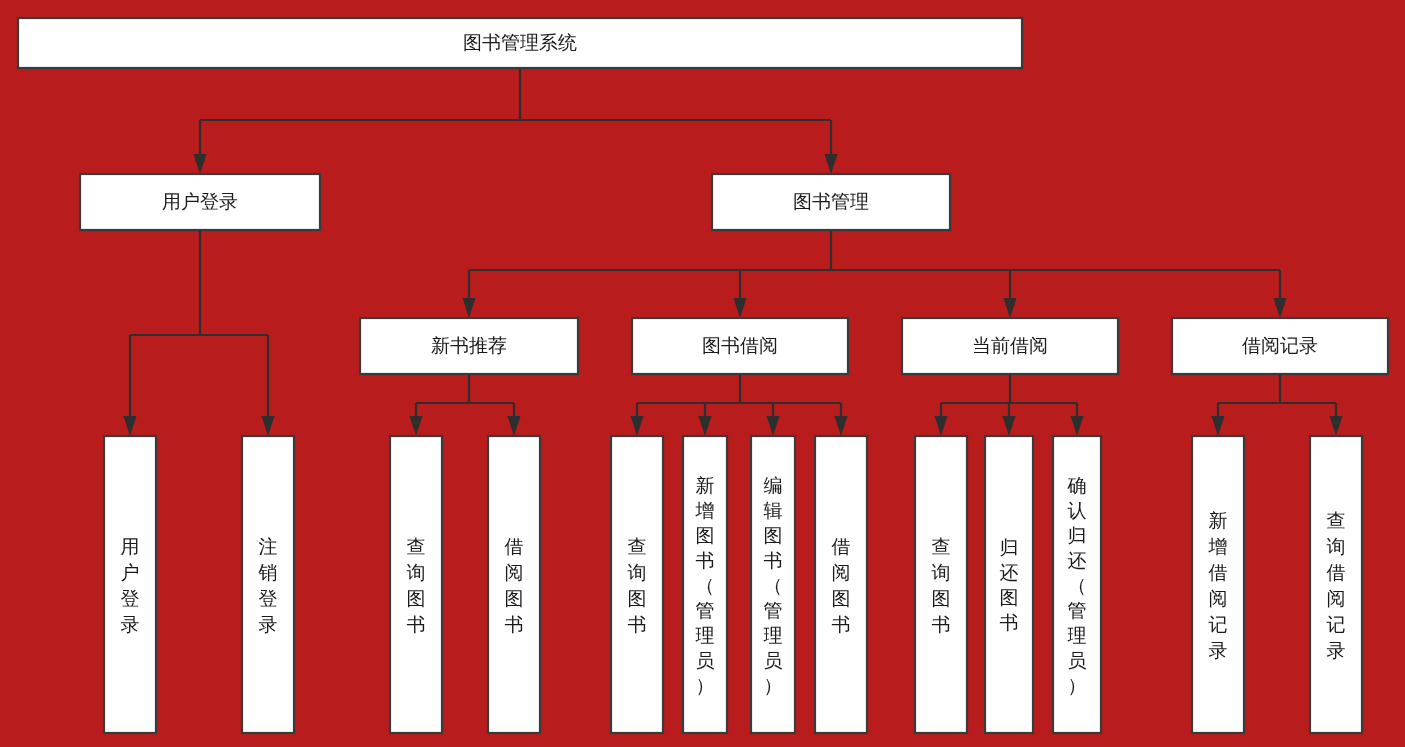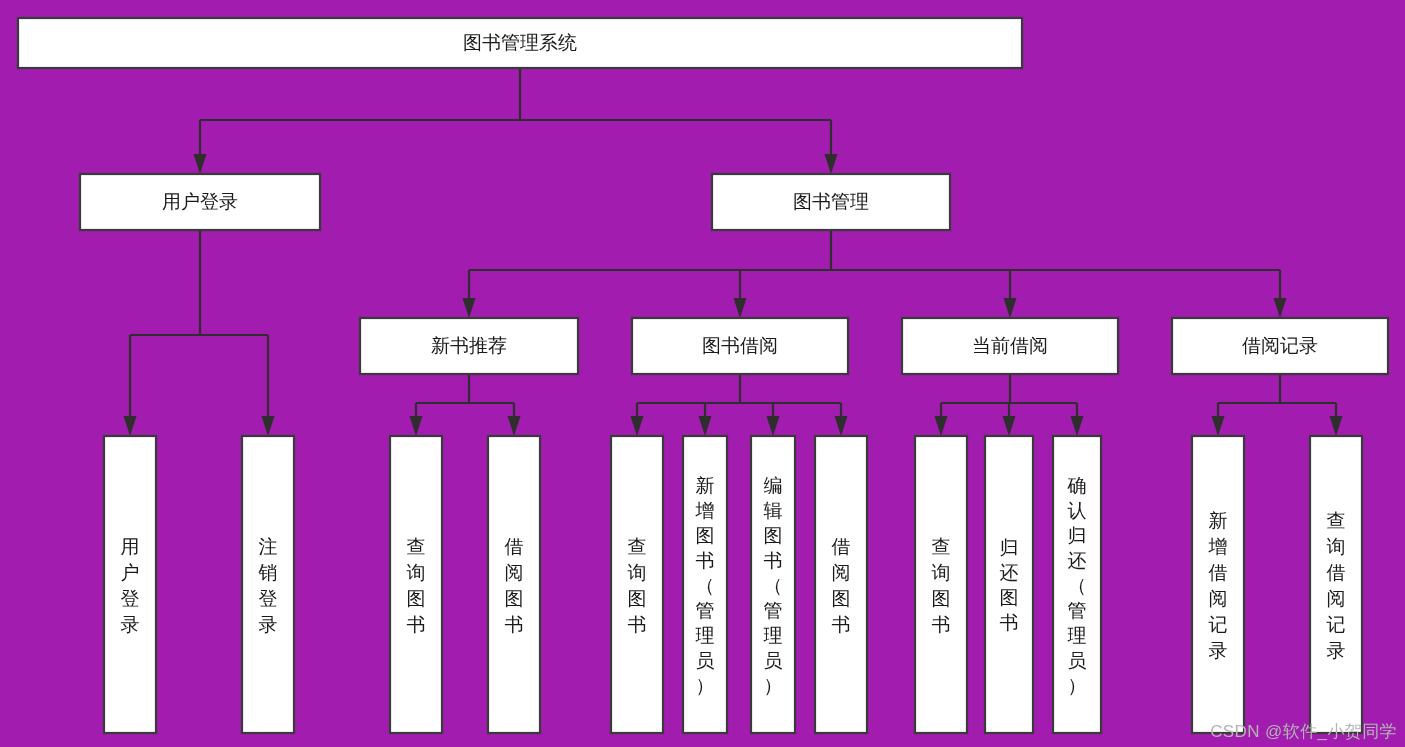--- a/index.html
+++ b/index.html
@@ -11,21 +11,21 @@
   body {
     width: 1405px;
     height: 747px;
     font-family: "Liberation Sans", "DejaVu Sans", sans-serif;
     overflow: hidden;
   }
   #diagram-root {
     position: relative;
     width: 1405px;
     height: 747px;
-    background: #a21caf;
+    background: #b91c1c;
   }
   svg#tree-svg {
     position: absolute;
     left: 0;
     top: 0;
     width: 1405px;
     height: 747px;
     display: block;
   }
   .node-box {
@@ -217,14 +217,13 @@
         <g>
           <rect class="node-box" x="1192" y="436" width="52" height="297"></rect>
           <text class="node-label-vertical" x="1218" y="526.78" font-size="22"><tspan x="1218" dy="0">新</tspan><tspan x="1218" dy="26">增</tspan><tspan x="1218" dy="26">借</tspan><tspan x="1218" dy="26">阅</tspan><tspan x="1218" dy="26">记</tspan><tspan x="1218" dy="26">录</tspan></text>
         </g>
         <g>
           <rect class="node-box" x="1310" y="436" width="52" height="297"></rect>
           <text class="node-label-vertical" x="1336" y="526.78" font-size="22"><tspan x="1336" dy="0">查</tspan><tspan x="1336" dy="26">询</tspan><tspan x="1336" dy="26">借</tspan><tspan x="1336" dy="26">阅</tspan><tspan x="1336" dy="26">记</tspan><tspan x="1336" dy="26">录</tspan></text>
         </g>
       </g>
   </svg>
-  <div class="watermark">CSDN @软件_小贺同学</div>
 </div>
 
 </body></html>

